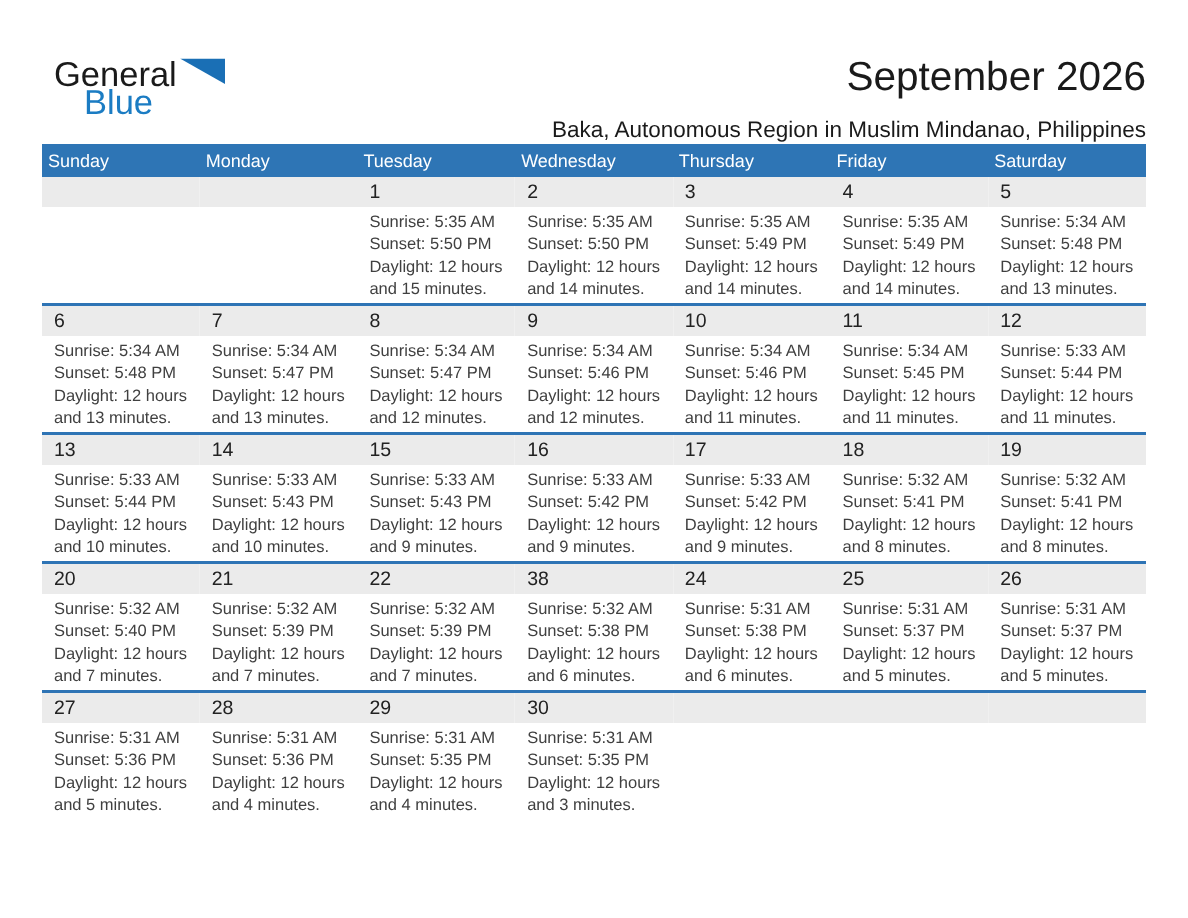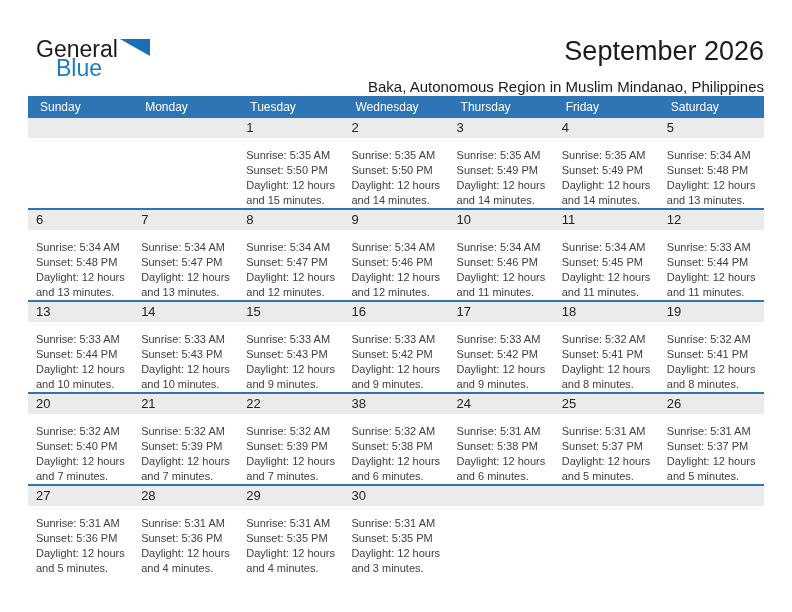--- a/index.html
+++ b/index.html
@@ -31,32 +31,32 @@
   .logo-blue{font-size:23px;color:var(--logo-blue);margin-left:20px;margin-top:-4px;}
   .title{position:absolute;right:0;top:36px;font-size:27px;color:#1a1a1a;text-align:center;}
   .subtitle{position:absolute;right:0;top:78px;font-size:15px;color:#1a1a1a;text-align:right;}
 
   
   .weekday-row{
     display:grid;grid-template-columns:repeat(7,1fr);
     background:var(--header-blue);
     height:22px;align-items:center;
   }
-  .weekday-row .wd{color:#ffffff;font-size:12px;padding-left:12px;}
+  .weekday-row .wd{color:#ffffff;font-size:12px;padding-left:4px;}
 
   
   .week{display:grid;grid-template-columns:repeat(7,1fr);}
   .week.sep{border-top:2px solid var(--separator-blue);}
   .cell{min-height:84px;}
   .daynum{
     background:var(--strip-gray);
     height:20px;line-height:20px;
     padding-left:8px;font-size:13px;color:#222222;
   }
-  .details{padding:10px 4px 0 8px;}
+  .details{padding:3px 4px 0 8px;}
   .details div{font-size:11px;line-height:15px;color:var(--text-detail);white-space:nowrap;}
 </style>
 </head>
 <body>
 
 <div class="page">
 
   <div class="top-area">
     <div class="logo">
       <div class="logo-top">

